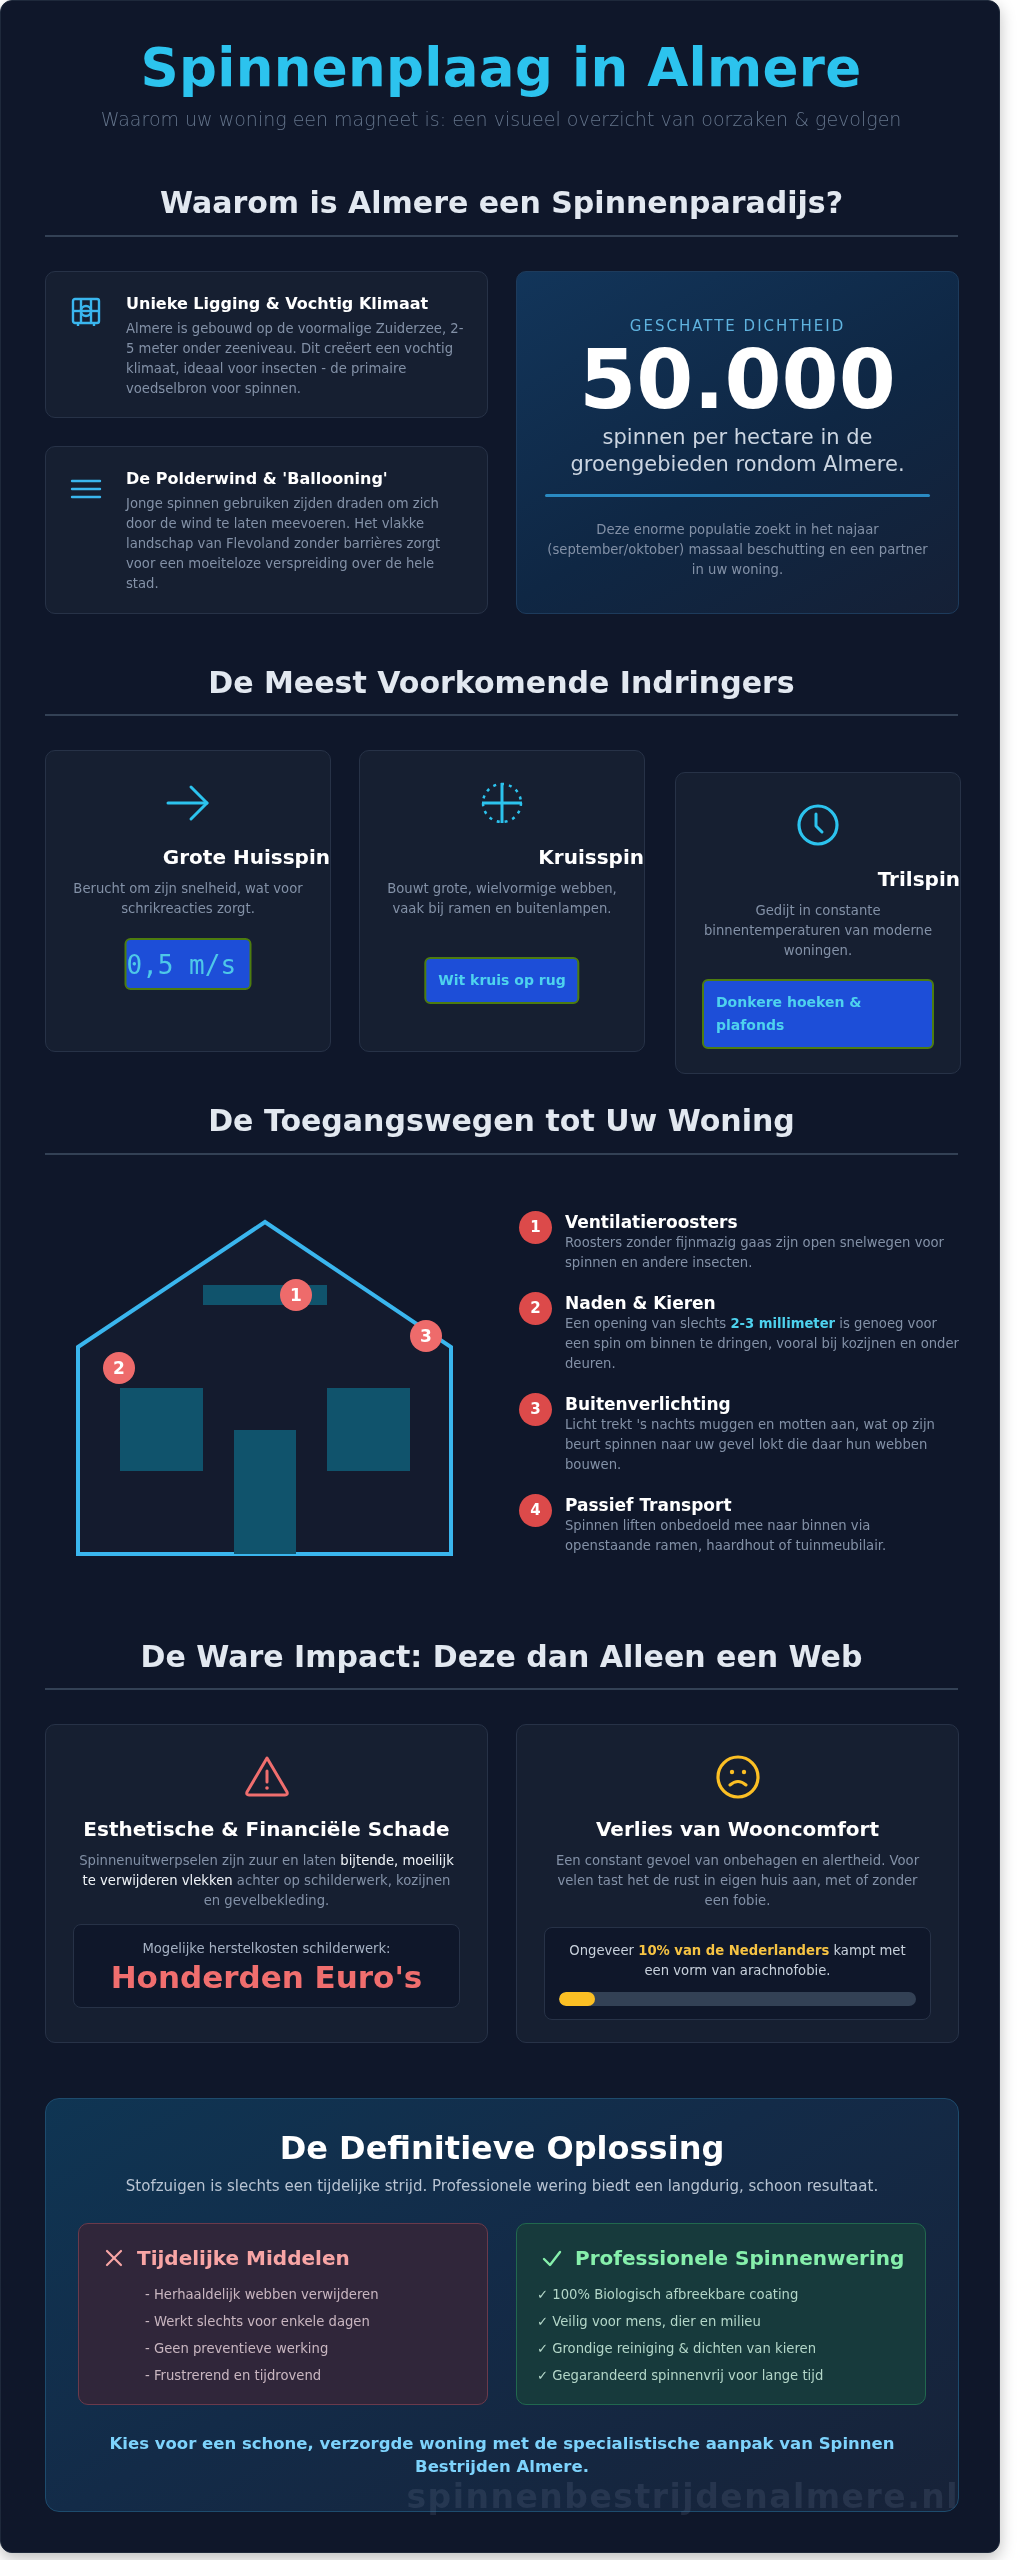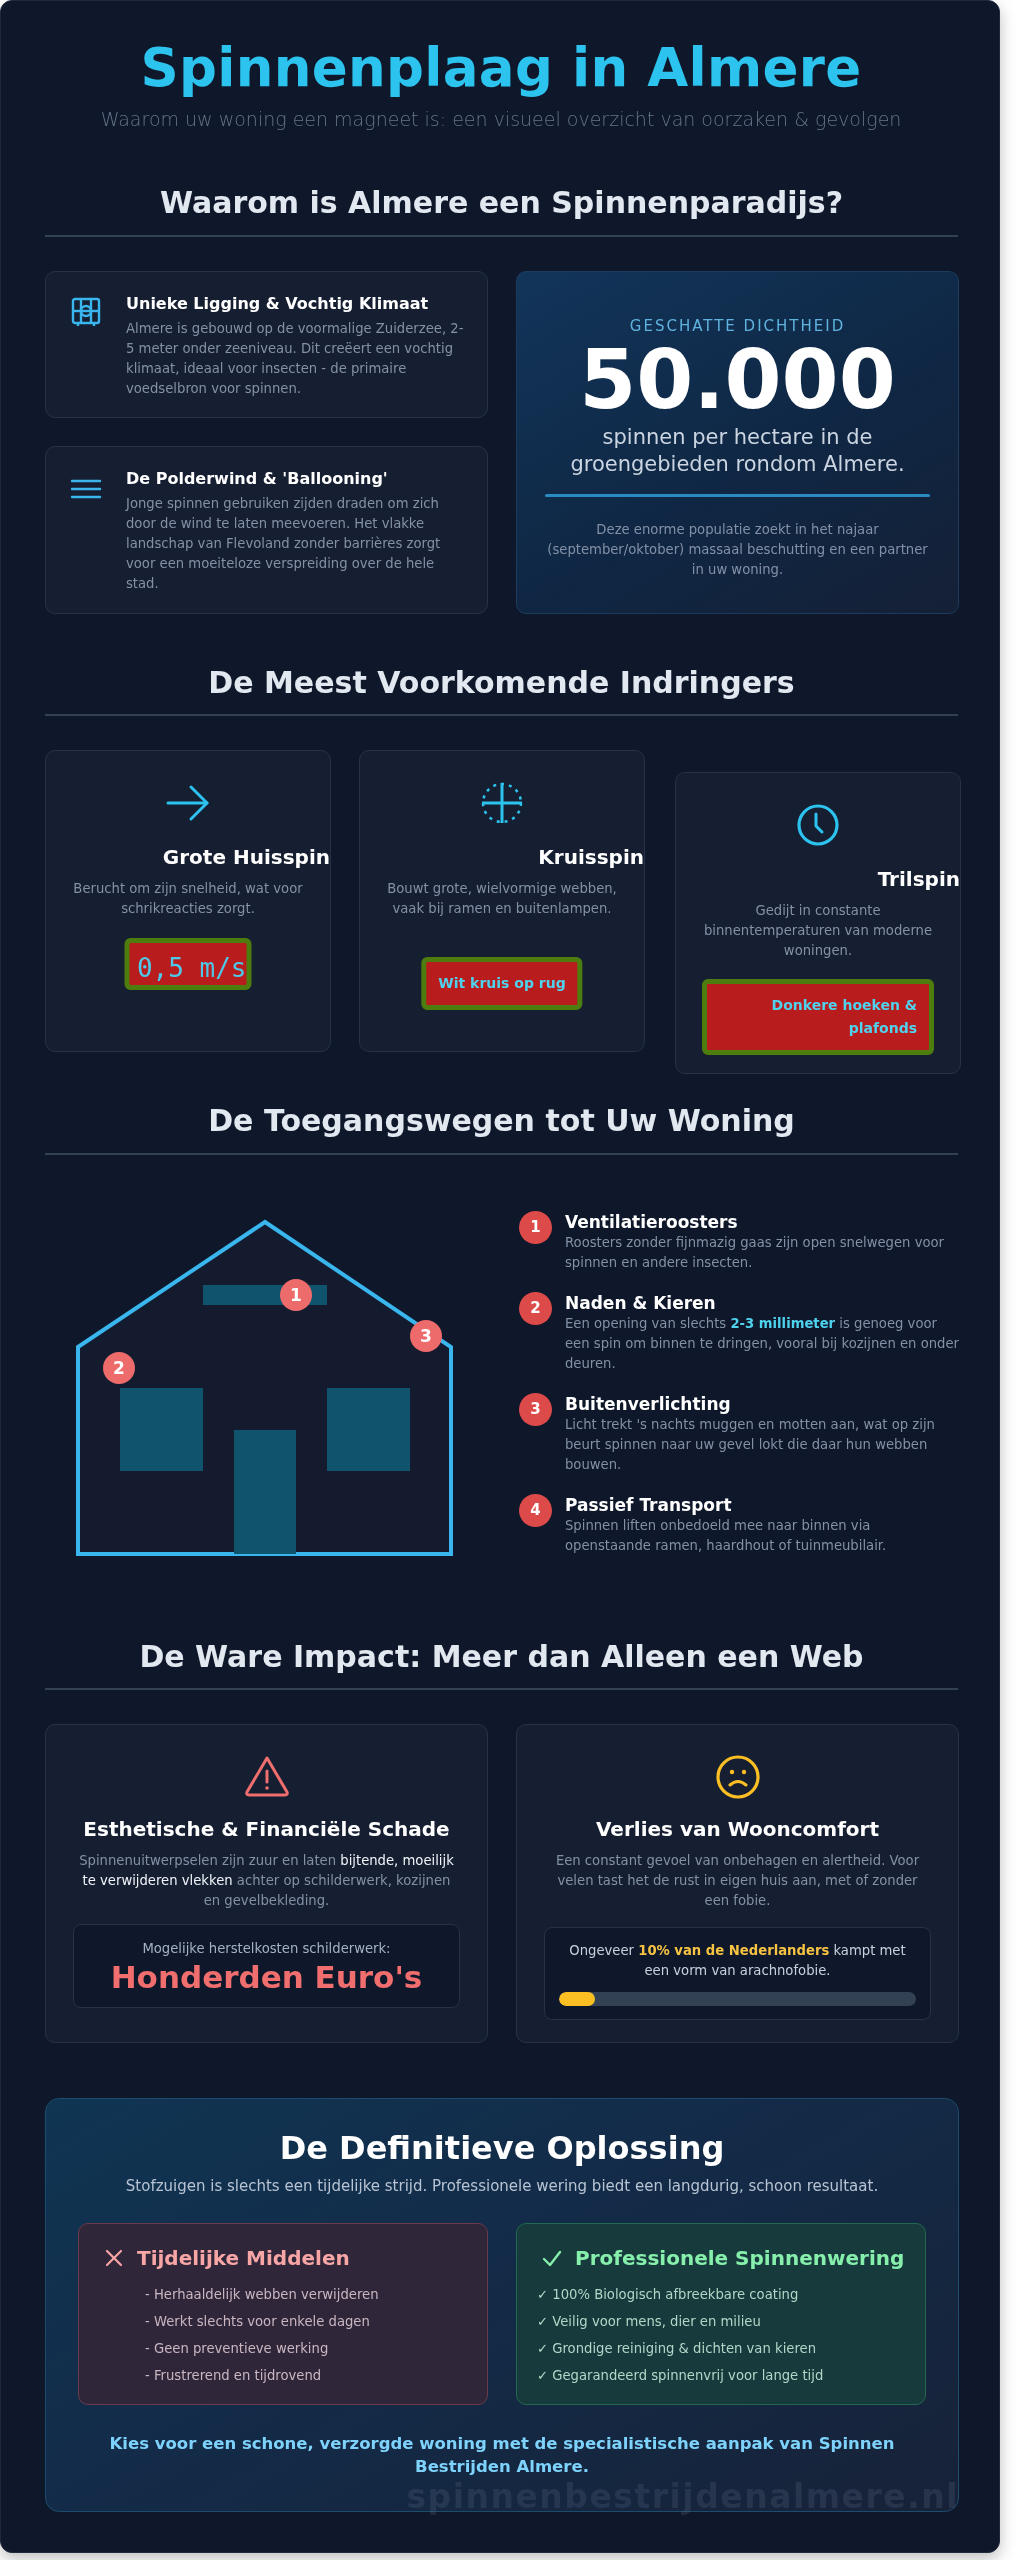--- a/index.html
+++ b/index.html
@@ -35,22 +35,22 @@
   .stat .num { position: absolute; left: 0; width: 100%; top: 60px; text-align: center; font-size: 82px; font-weight: bold; color: #ffffff; }
   .stat .desc { position: absolute; left: 30px; right: 30px; top: 152px; text-align: center; font-size: 21px; line-height: 27px; color: #cbd5e1; }
   .stat .bar { position: absolute; left: 28px; right: 28px; top: 222px; height: 3px; background: #2a8ac2; border-radius: 2px; }
   .stat .note { position: absolute; left: 24px; right: 24px; top: 248px; text-align: center; font-size: 13.2px; line-height: 20px; color: #8391a7; }
 
   
   .scard { top: 749px; height: 302px; width: 286px; }
   .scard .ic { position: absolute; left: 50%; top: 27px; width: 50px; height: 50px; margin-left: -25px; }
   .scard .h { position: absolute; left: 0; width: 100%; top: 94px; text-align: right; font-size: 20px; font-weight: bold; color: #ffffff; }
   .scard .p { position: absolute; left: 22px; right: 22px; top: 128px; text-align: center; font-size: 13.2px; line-height: 20px; color: #8391a7; }
-  .tag { position: absolute; left: 50%; transform: translateX(-50%); background: #b91c1c; border: 5px solid #4d7c0f; border-radius: 6px;
-    color: #4ed2ee; font-weight: bold; text-align: right; }
+  .tag { position: absolute; left: 50%; transform: translateX(-50%); background: #1d4ed8; border: 2px solid #4d7c0f; border-radius: 6px;
+    color: #4ed2ee; font-weight: bold; text-align: left; }
   .tag.mono { font-family: "DejaVu Sans Mono", monospace; font-weight: normal; font-size: 26px; color: #4ec8e8; top: 187px; width: 127px; height: 52px; line-height: 50px; }
   .tag.small { font-size: 14px; line-height: 23px; padding: 10px 12px; }
 
   
   .house { position: absolute; left: 60px; top: 1200px; width: 420px; height: 370px; }
   .steps { position: absolute; left: 518px; top: 1210px; width: 440px; }
   .step { position: relative; padding-left: 46px; margin-bottom: 19px; }
   .step .n { position: absolute; left: 0; top: 0; width: 33px; height: 33px; border-radius: 50%; background: #dc4a4a;
     color: #fff; font-weight: bold; font-size: 15px; text-align: center; line-height: 33px; }
   .step .h { font-size: 17px; font-weight: bold; color: #ffffff; line-height: 22px; }
@@ -207,21 +207,21 @@
       <div class="h">Buitenverlichting</div>
       <div class="p">Licht trekt 's nachts muggen en motten aan, wat op zijn beurt spinnen naar uw gevel lokt die daar hun webben bouwen.</div>
     </div>
     <div class="step">
       <div class="n">4</div>
       <div class="h">Passief Transport</div>
       <div class="p">Spinnen liften onbedoeld mee naar binnen via openstaande ramen, haardhout of tuinmeubilair.</div>
     </div>
   </div>
 
-  <h2 class="sec-h" style="top:1638px">De Ware Impact: Meer dan Alleen een Web</h2>
+  <h2 class="sec-h" style="top:1638px">De Ware Impact: Deze dan Alleen een Web</h2>
   <div class="sec-line" style="top:1687px"></div>
 
   <div class="card icard" style="left:44px;">
     <svg class="ic" viewBox="0 0 50 50">
       <path d="M25 6 L45 40 Q46 43 43 43 L7 43 Q4 43 5 40 Z" fill="none" stroke="#f06e6e" stroke-width="3" stroke-linejoin="round"></path>
       <line x1="25" y1="19" x2="25" y2="30" stroke="#f06e6e" stroke-width="3" stroke-linecap="round"></line>
       <circle cx="25" cy="36" r="1.8" fill="#f06e6e"></circle>
     </svg>
     <div class="h">Esthetische &amp; Financiële Schade</div>
     <div class="p"><span>Spinnenuitwerpselen zijn zuur en laten </span><span class="hl-white">bijtende, moeilijk te verwijderen vlekken</span><span> achter op schilderwerk, kozijnen en gevelbekleding.</span></div>

